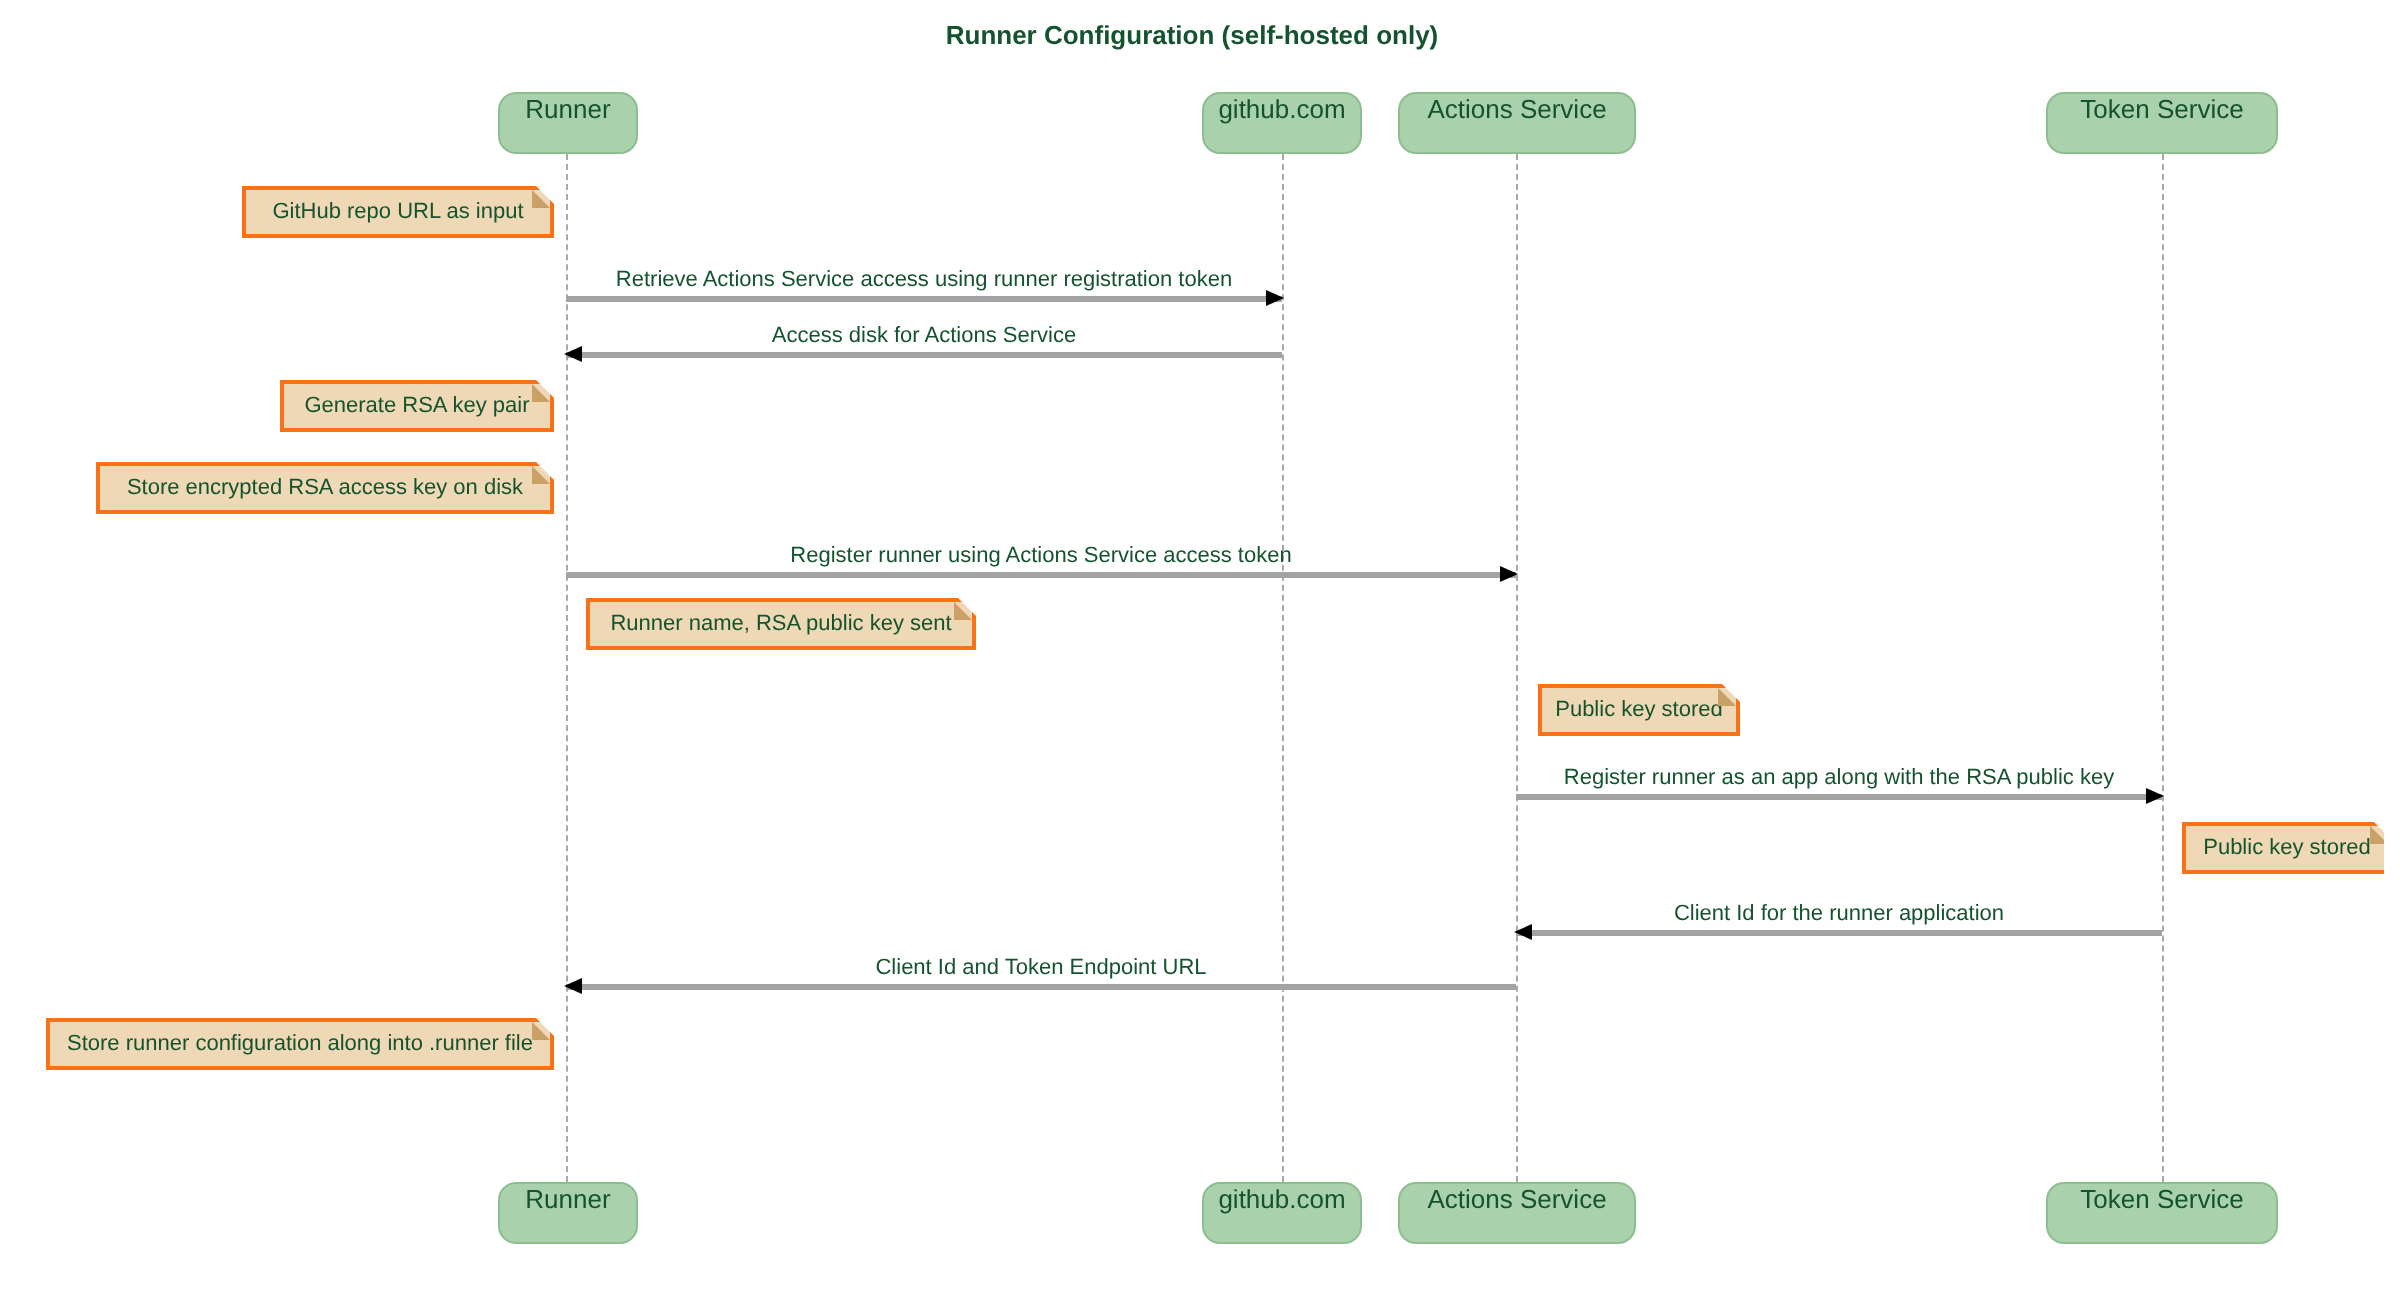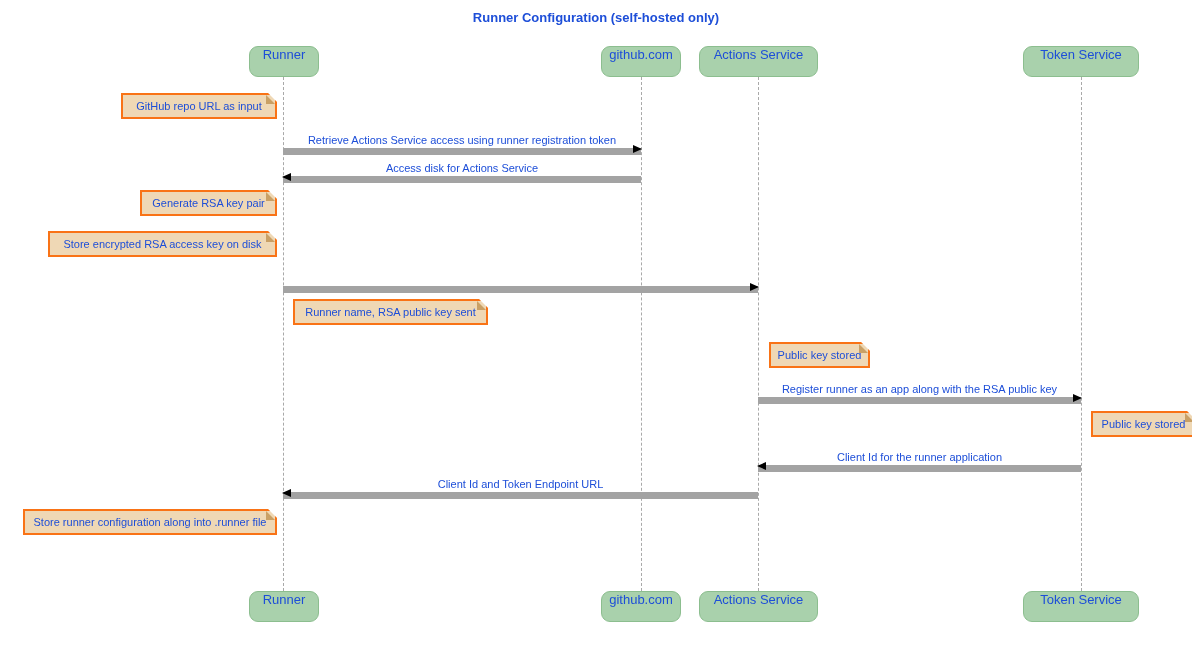--- a/index.html
+++ b/index.html
@@ -1,34 +1,34 @@
 <!DOCTYPE html>
 <html><head>
 <meta charset="utf-8">
 <style>
   html,body { margin:0; padding:0; background:#ffffff; }
   .canvas {
     position:relative; width:1192px; height:647px; background:#ffffff;
-    font-family:"Liberation Sans", sans-serif; color:#1d4ed8; overflow:hidden;
+    font-family:"Liberation Sans", sans-serif; color:#14532d; overflow:hidden;
   }
   .title {
     position:absolute; left:0; top:10px; width:100%;
     text-align:center; font-size:13px; font-weight:bold;
   }
   .participant {
     position:absolute; height:31px; box-sizing:border-box;
     background:#A9D1AC; border:1.5px solid #8CBE8F; border-radius:9px;
     display:flex; align-items:flex-start; justify-content:center;
     font-size:13px; white-space:nowrap;
   }
   .lifeline {
     position:absolute; width:0; border-left:1px dashed #A9A9A9; top:77px; height:514px;
   }
   .msg {
-    position:absolute; height:19px; border-bottom:7px solid #a3a3a3;
+    position:absolute; height:19px; border-bottom:3px solid #a3a3a3;
   }
   .msg-label {
     position:absolute; left:0; right:0; bottom:2px; text-align:center;
     font-size:11px; white-space:nowrap;
   }
   .arrow-right {
     position:absolute; right:-1px; bottom:-5px; width:0; height:0;
     border-left:9px solid #000; border-top:4.5px solid transparent; border-bottom:4.5px solid transparent;
   }
   .arrow-left {
@@ -89,20 +89,21 @@
     <div class="msg-label">Retrieve Actions Service access using runner registration token</div>
     <div class="arrow-right"></div>
   </div>
 
   <div class="msg" style="left:283px; top:157px; width:358px">
     <div class="msg-label">Access disk for Actions Service</div>
     <div class="arrow-left"></div>
   </div>
 
   <div class="msg" style="left:283px; top:267px; width:475px">
+    <div class="msg-label">Register runner using Actions Service access token</div>
     <div class="arrow-right"></div>
   </div>
 
   <div class="msg" style="left:758px; top:378px; width:323px">
     <div class="msg-label">Register runner as an app along with the RSA public key</div>
     <div class="arrow-right"></div>
   </div>
 
   <div class="msg" style="left:283px; top:473px; width:475px">
     <div class="msg-label">Client Id and Token Endpoint URL</div>

